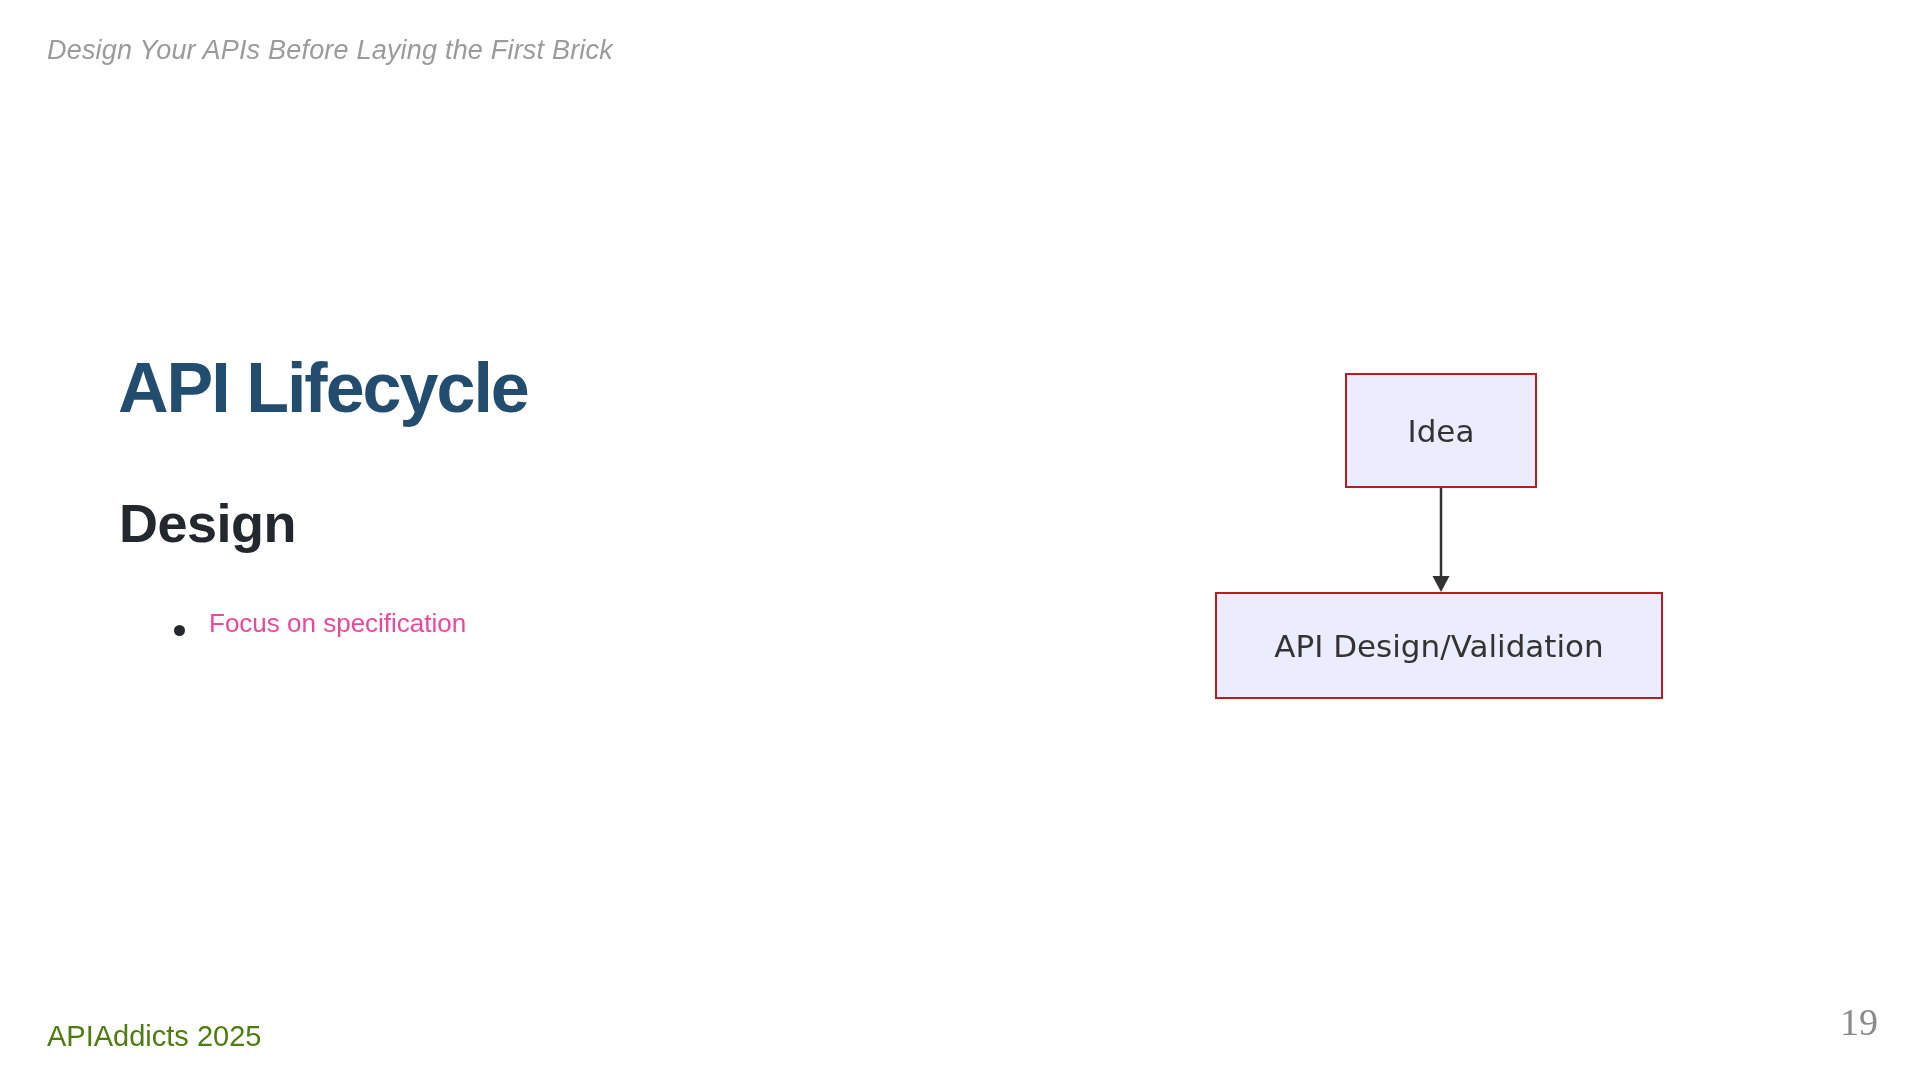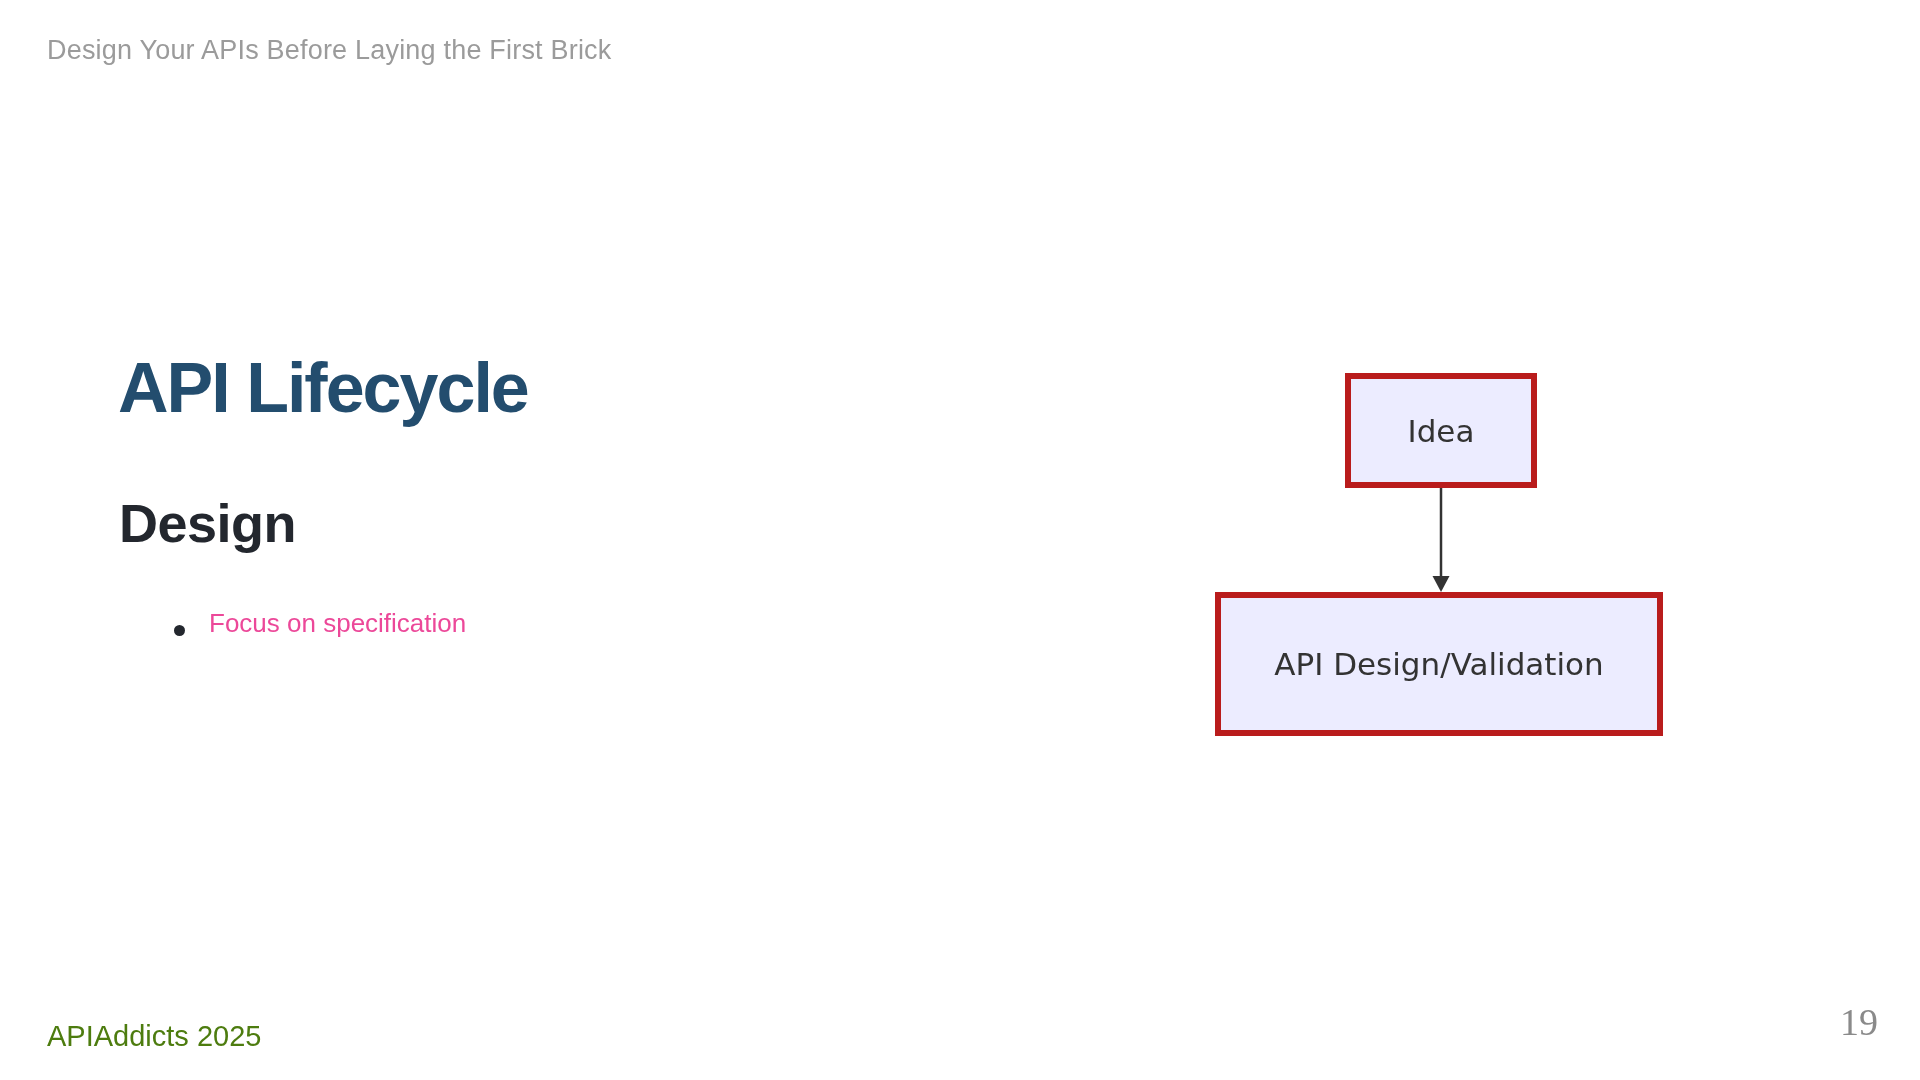--- a/index.html
+++ b/index.html
@@ -13,20 +13,21 @@
   }
 
   .slide-header {
     position: absolute;
     left: 47px;
     top: 34px;
     font-size: 27px;
     line-height: 1.2;
     color: #9b9b9b;
     letter-spacing: 0.2px;
+    font-style: italic;
   }
 
   .page-title {
     position: absolute;
     left: 118px;
     top: 352px;
     margin: 0;
     font-size: 70px;
     font-weight: 700;
     letter-spacing: -2px;
@@ -70,31 +71,31 @@
     width: 11px;
     height: 11px;
     border-radius: 50%;
     background: #23272e;
   }
 
   .flow-node {
     position: absolute;
     box-sizing: border-box;
     background: #ececff;
-    border: 6px solid #b91c1c;
+    border: 2px solid #b91c1c;
     display: flex;
     align-items: center;
     justify-content: center;
     font-family: "DejaVu Sans", sans-serif;
     font-size: 31px;
     color: #333333;
     text-align: center;
   }
   .node-idea   { left: 1345px; top: 373px; width: 192px; height: 115px; }
-  .node-design { left: 1215px; top: 592px; width: 448px; height: 144px; }
+  .node-design { left: 1215px; top: 592px; width: 448px; height: 107px; }
 
   .flow-arrow { position: absolute; left: 1429px; top: 488px; }
 
   .footer-left {
     position: absolute;
     left: 47px;
     top: 1020px;
     font-size: 29px;
     color: #4d7c0f;
   }

